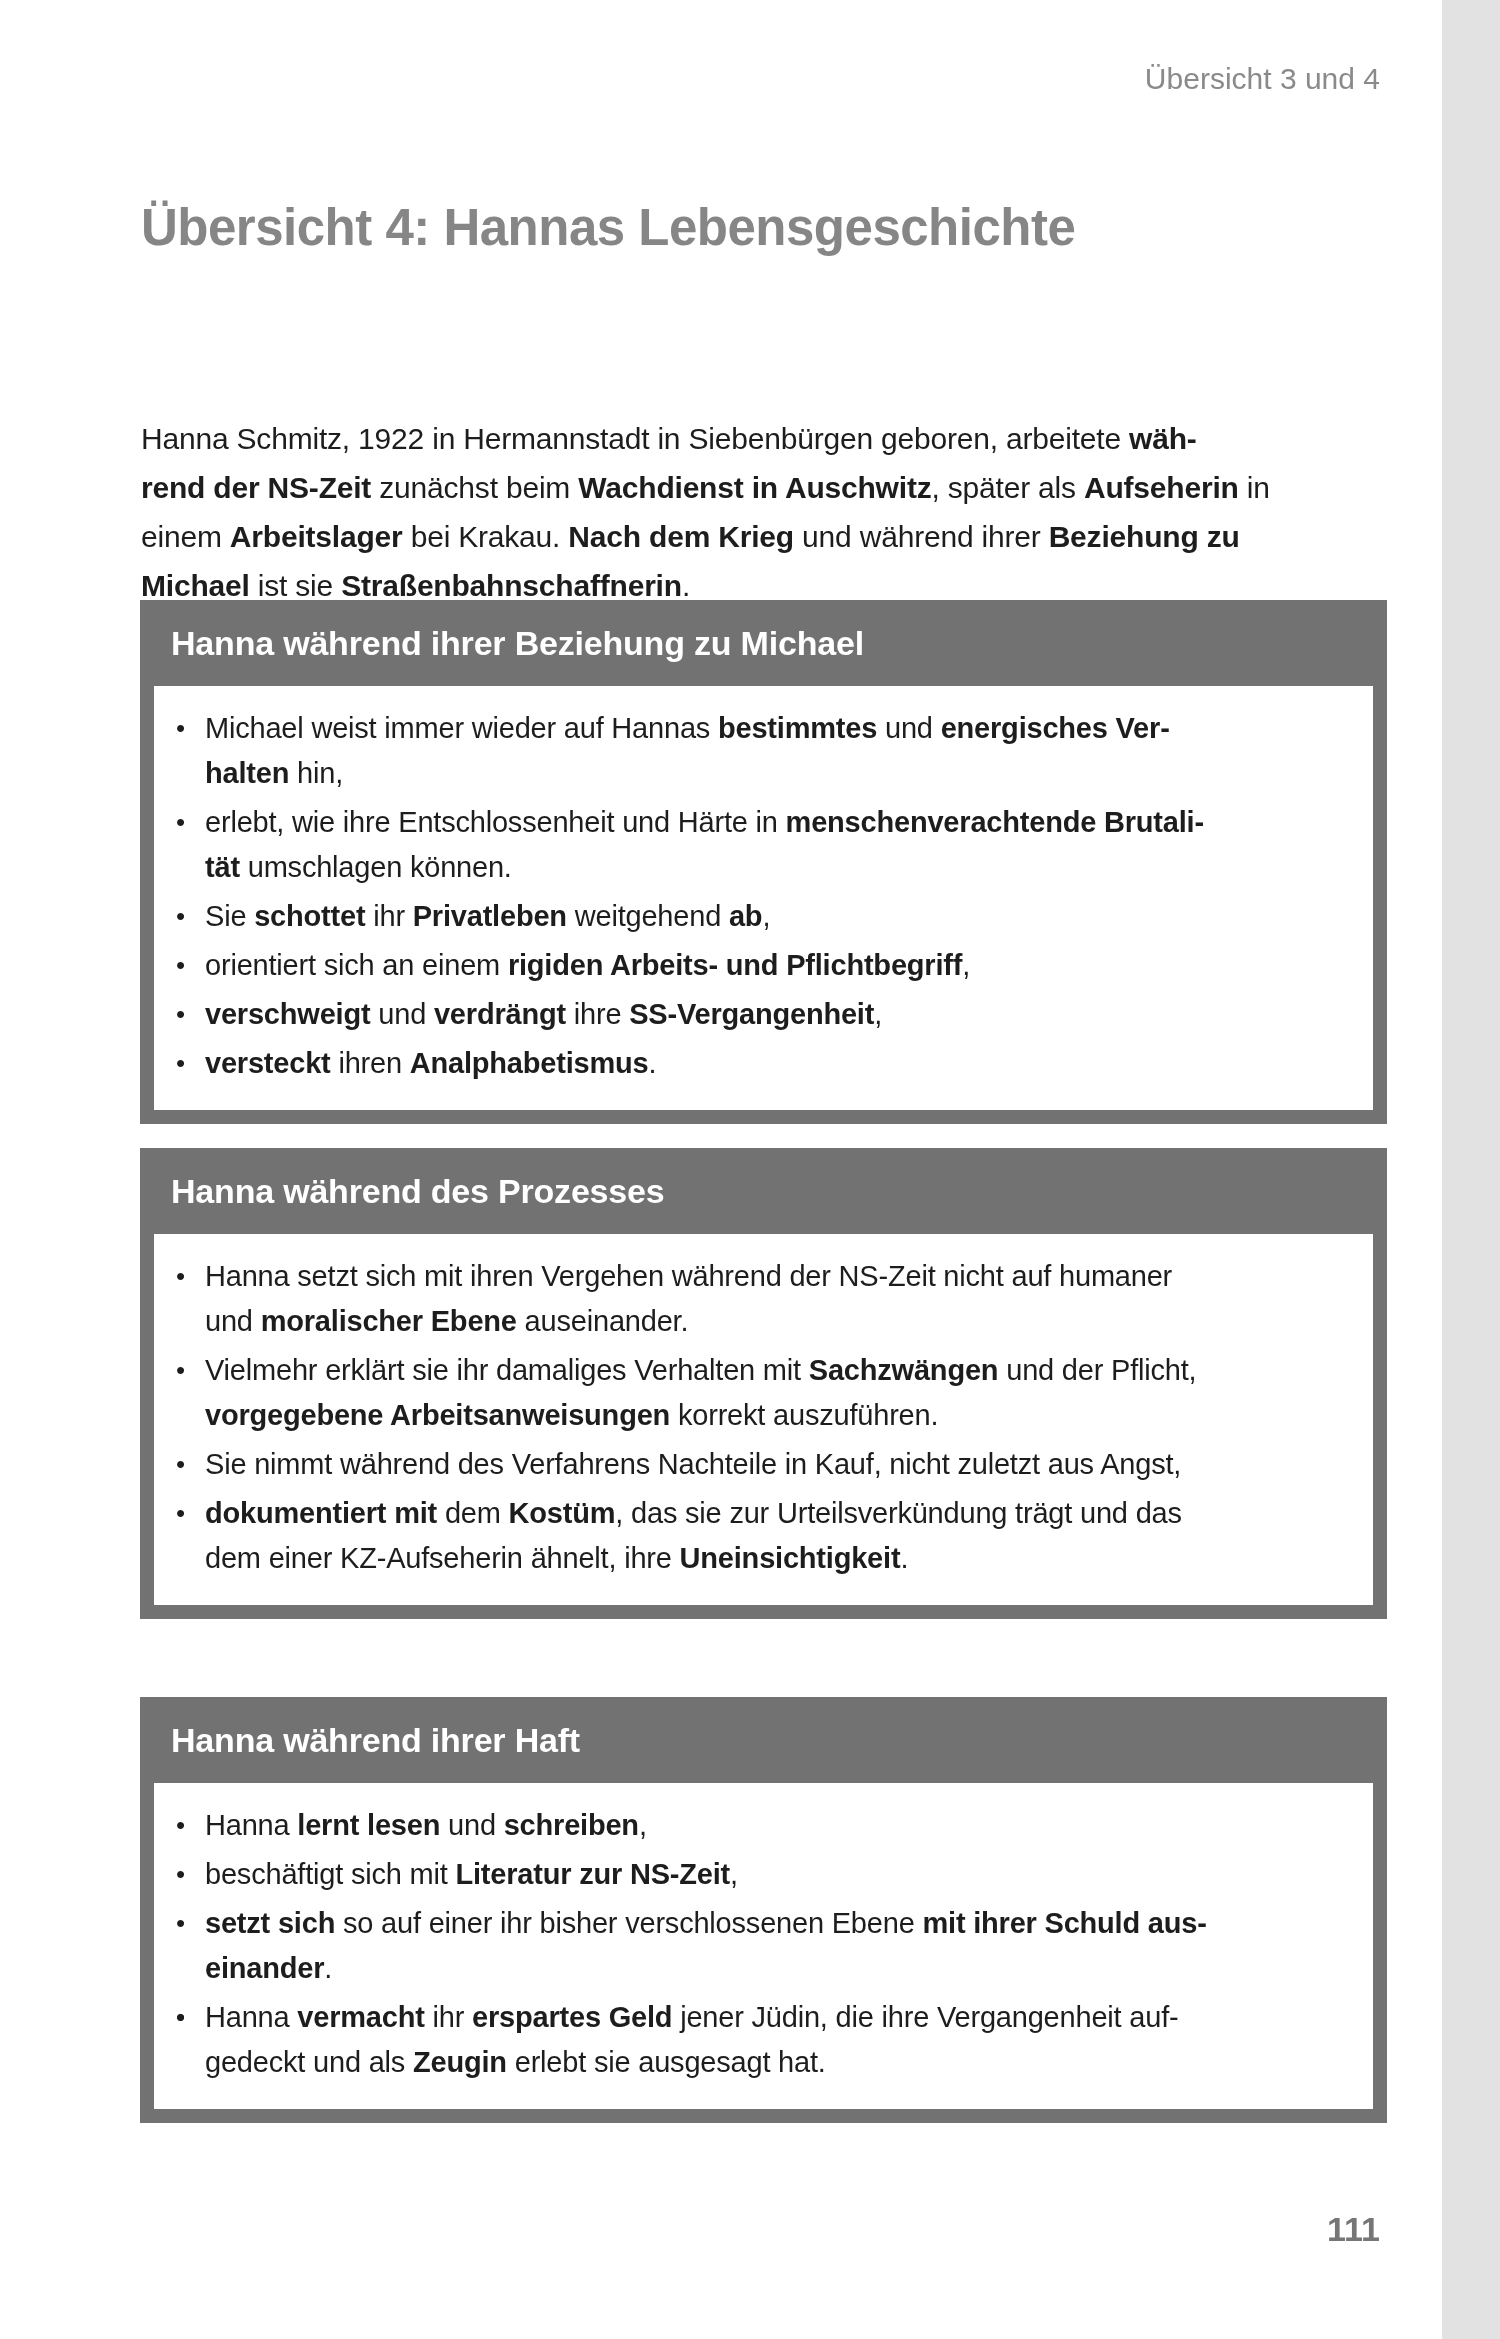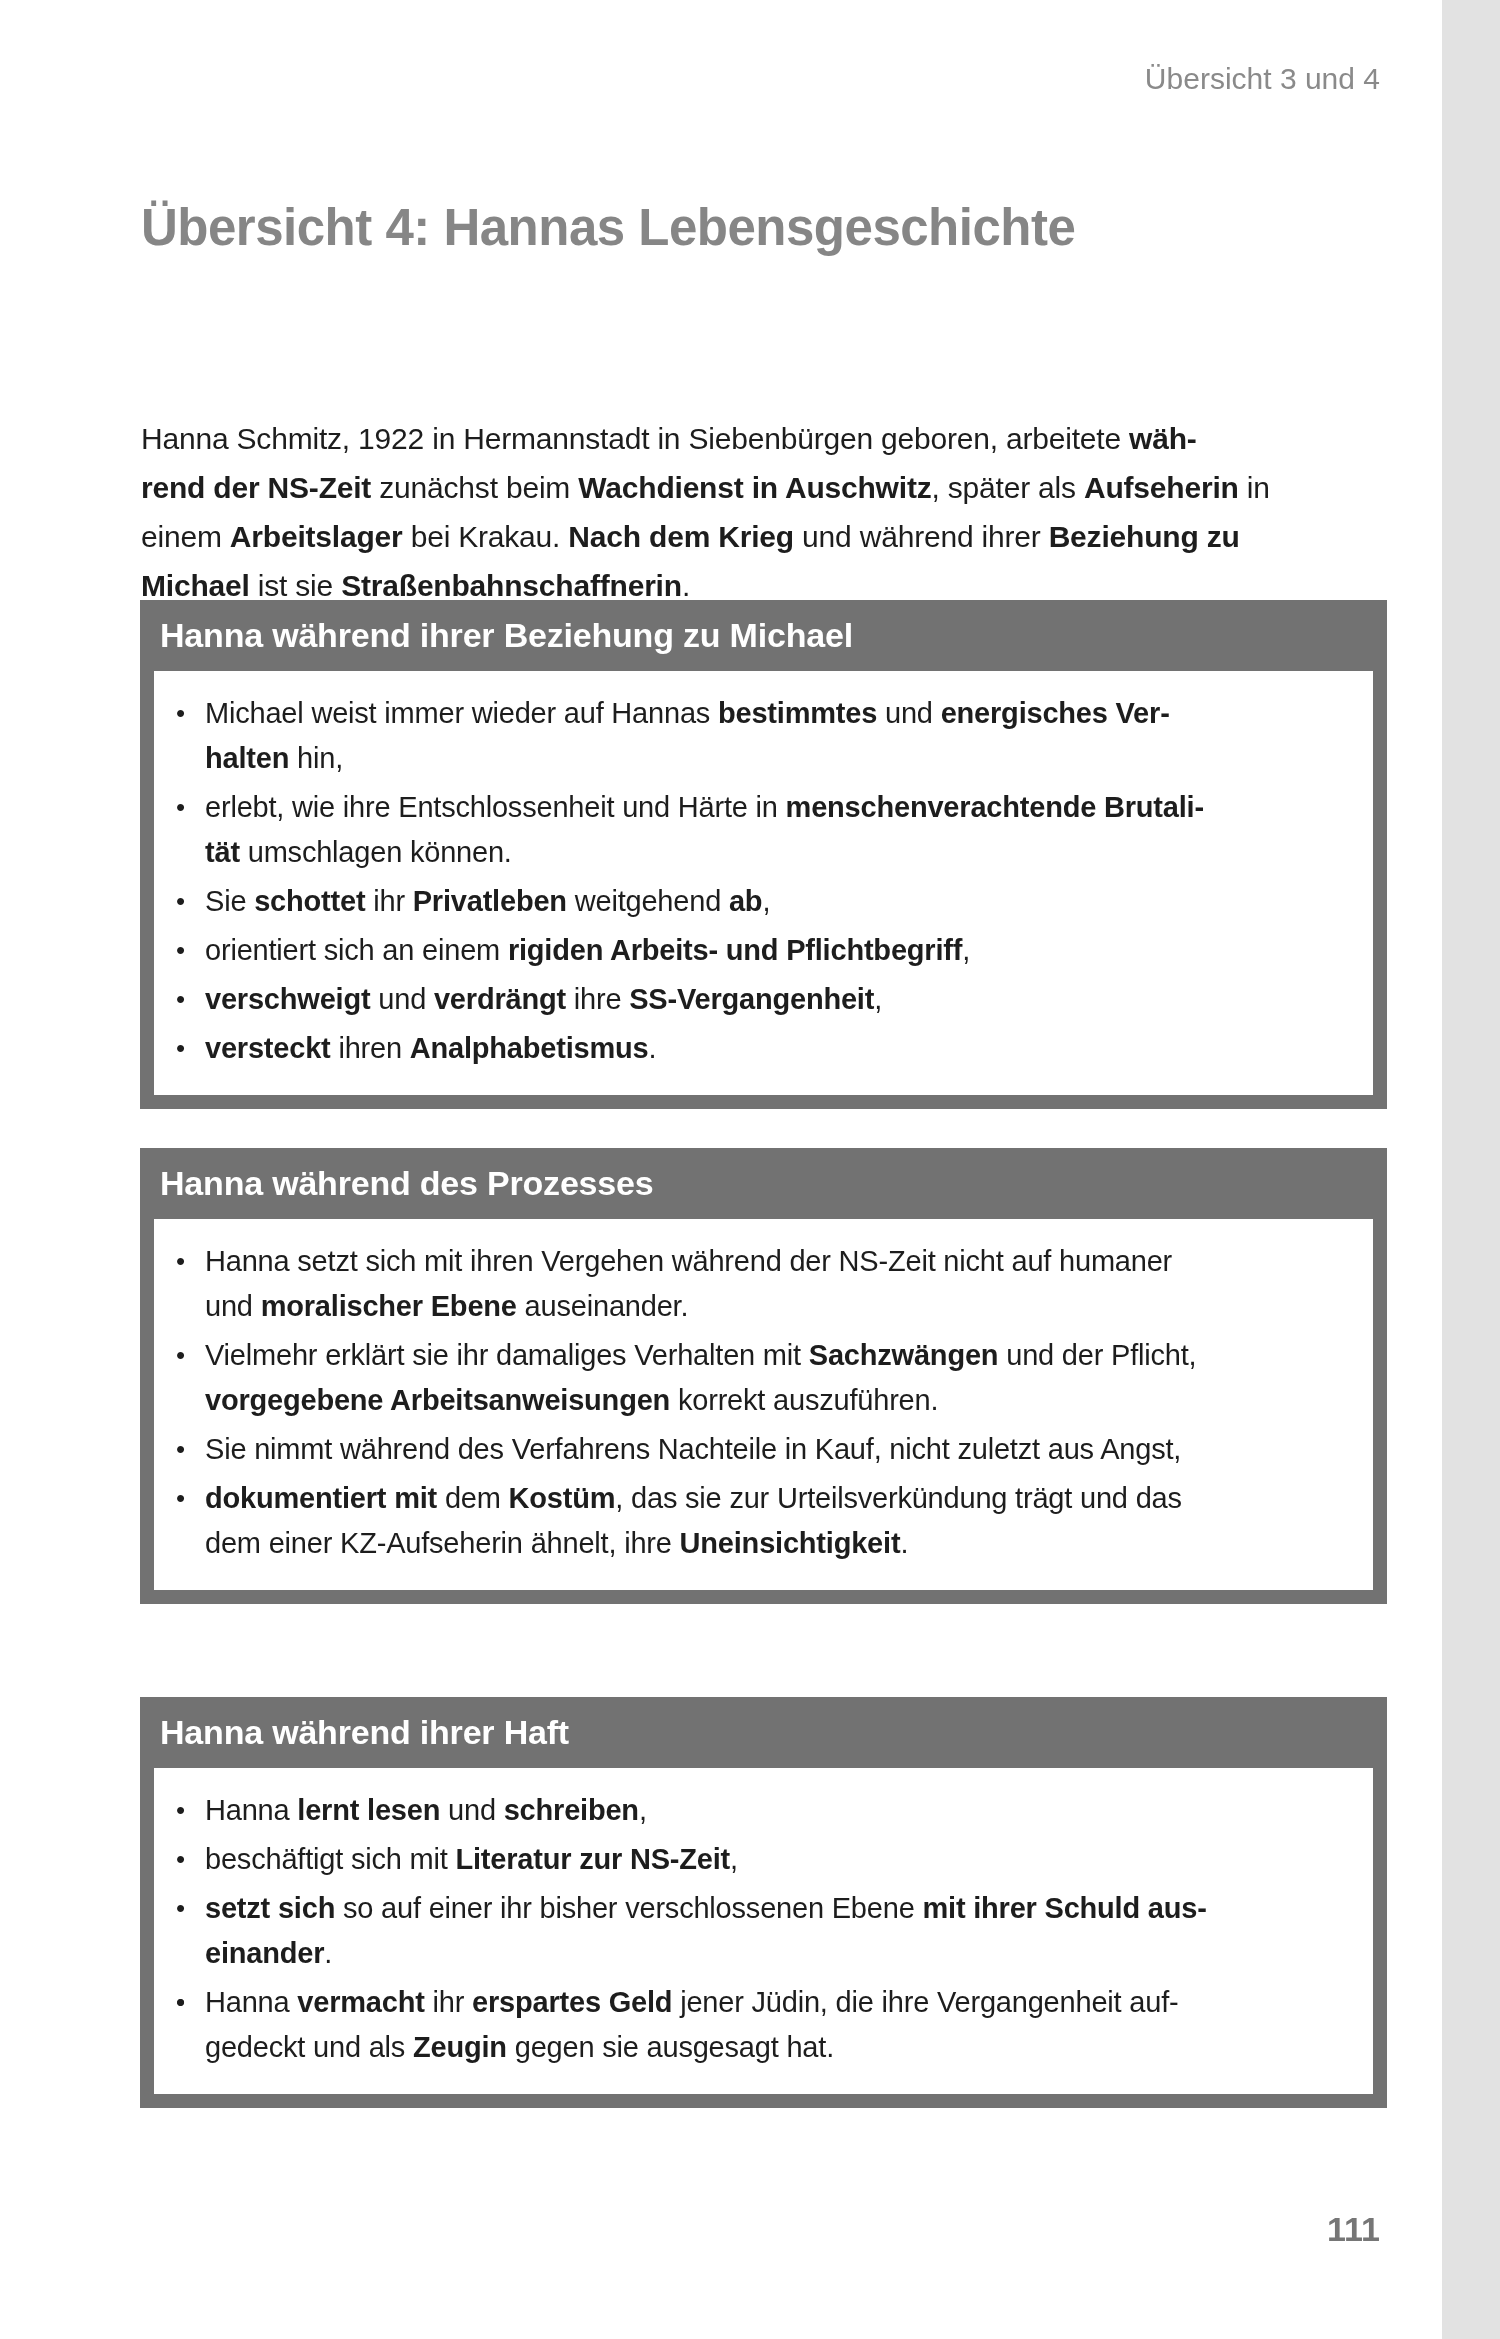--- a/index.html
+++ b/index.html
@@ -14,23 +14,23 @@
   .running-head { position:absolute; top:62px; right:120px;
     font-size:30px; color:var(--running-head,#8a8a8a); }
   .title { position:absolute; left:141px; top:198px;
     font-size:51px; font-weight:bold; letter-spacing:-0.5px;
     color:var(--muted-heading,#868686); }
   .intro { position:absolute; left:141px; top:378px; width:1250px;
     font-size:30px; line-height:49px; letter-spacing:-0.2px;margin-top:36px; }
   .b { font-weight:bold; }
   .box { position:absolute; left:140px; width:1247px; }
   .box-0 { top:600px; } .box-1 { top:1148px; } .box-2 { top:1697px; }
-  .box-header { height:71px; background:var(--box-frame,#727272);
+  .box-header { height:86px; background:var(--box-frame,#727272);
     color:var(--header-text,#ffffff); display:flex; align-items:center;
-    padding-left:20px; font-size:34px; font-weight:bold; letter-spacing:-0.2px; }
+    padding-left:31px; font-size:34px; font-weight:bold; letter-spacing:-0.2px; }
   .box-body { background:#ffffff; border:14px solid var(--box-frame,#727272);
     border-top:none; padding:20px 22px 24px 14px; }
   .box-list { list-style:none; }
   .box-list li { position:relative; padding-left:37px; font-size:29px;
     line-height:45px; margin-bottom:4px; letter-spacing:-0.2px; }
   .box-list li:last-child { margin-bottom:0; }
   .bullet { position:absolute; left:8px; top:0; font-size:26px; }
   .page-number { position:absolute; top:2210px; right:120px;
     font-size:34px; font-weight:bold; color:var(--page-number,#767676); }
 </style>
@@ -76,19 +76,19 @@
   <section class="box box-2">
     <header class="box-header">
       <span>Hanna während ihrer Haft</span>
     </header>
     <div class="box-body">
       <ul class="box-list">
             <li><span class="bullet">•</span><span class="item-text"><span class="r">Hanna </span><span class="b">lernt lesen</span><span class="r"> und </span><span class="b">schreiben</span><span class="r">,</span></span></li>
             <li><span class="bullet">•</span><span class="item-text"><span class="r">beschäftigt sich mit </span><span class="b">Literatur zur NS-Zeit</span><span class="r">,</span></span></li>
             <li><span class="bullet">•</span><span class="item-text"><span class="b">setzt sich</span><span class="r"> so auf einer ihr bisher verschlossenen Ebene </span><span class="b">mit ihrer Schuld aus-</span><br><span class="b">einander</span><span class="r">.</span></span></li>
             <li><span class="bullet">•</span></li>
-            <li><span class="bullet">•</span><span class="item-text"><span class="r">Hanna </span><span class="b">vermacht</span><span class="r"> ihr </span><span class="b">erspartes Geld</span><span class="r"> jener Jüdin, die ihre Vergangenheit auf-</span><br><span class="r">gedeckt und als </span><span class="b">Zeugin</span><span class="r"> gegen sie ausgesagt hat.</span></span></li>
+            <li><span class="bullet">•</span><span class="item-text"><span class="r">Hanna </span><span class="b">vermacht</span><span class="r"> ihr </span><span class="b">erspartes Geld</span><span class="r"> jener Jüdin, die ihre Vergangenheit auf-</span><br><span class="r">gedeckt und als </span><span class="b">Zeugin</span><span class="r"> erlebt sie ausgesagt hat.</span></span></li>
           </ul>
     </div>
   </section>
 </div>
   <div class="page-number">111</div>
 </div>
 
 </body></html>

